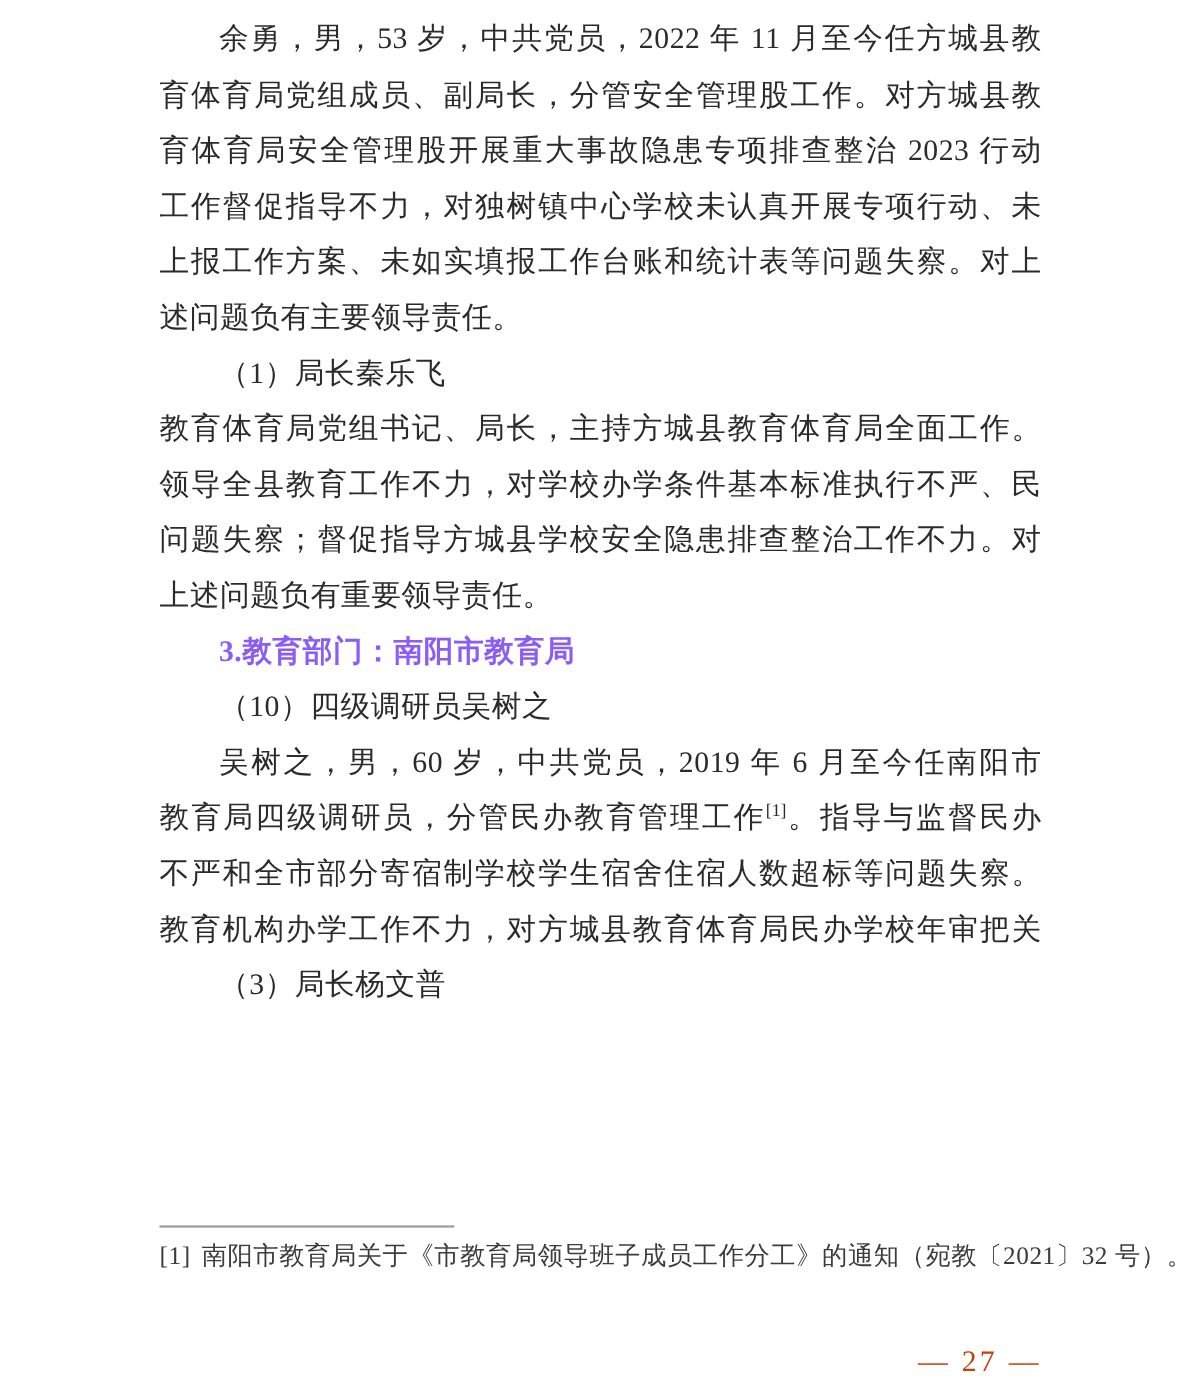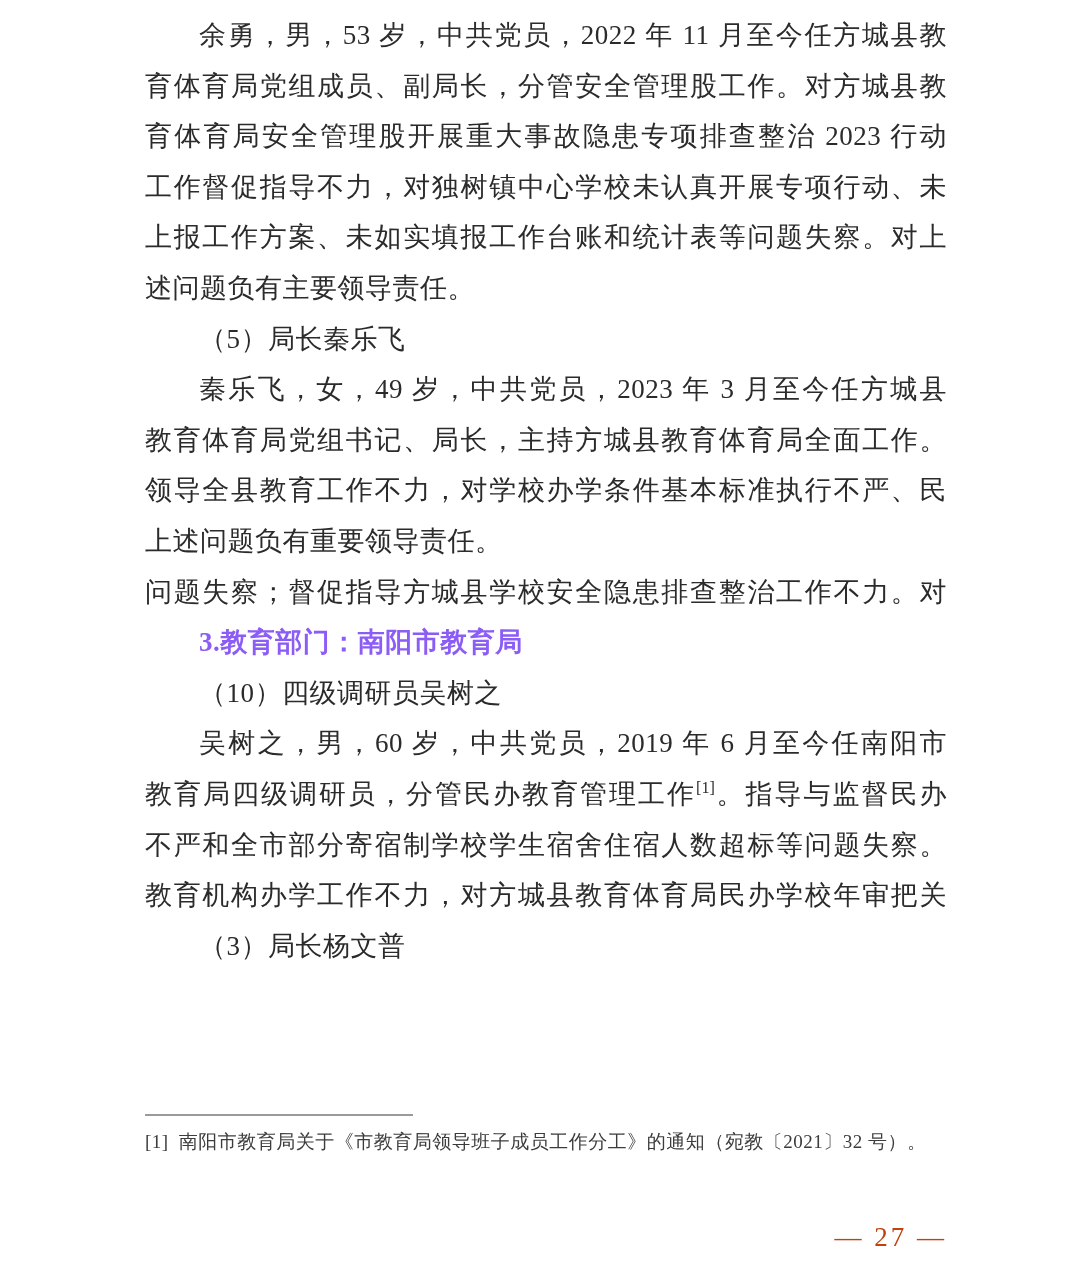--- a/index.html
+++ b/index.html
@@ -58,21 +58,21 @@
     left: 145px;
     top: 1114px;
     width: 802px;
   }
   .footnote-rule {
     width: 268px;
     border-top: 2px solid #9a9a9a;
     margin-bottom: 12px;
   }
   .footnote-line {
-    font-size: 19px;
+    font-size: 23px;
     line-height: 27px;
     color: #3c3c3c;
     letter-spacing: 0.5px;
     white-space: nowrap;
   }
   .footnote-line .marker {
     margin-right: 10px;
   }
   .page-number {
     position: absolute;
@@ -88,26 +88,25 @@
 
 <div class="page">
 
   <div class="text-block">
     <div class="line indent justify">余勇，男，53 岁，中共党员，2022 年 11 月至今任方城县教</div>
     <div class="line justify">育体育局党组成员、副局长，分管安全管理股工作。对方城县教</div>
     <div class="line justify">育体育局安全管理股开展重大事故隐患专项排查整治 2023 行动</div>
     <div class="line justify">工作督促指导不力，对独树镇中心学校未认真开展专项行动、未</div>
     <div class="line justify">上报工作方案、未如实填报工作台账和统计表等问题失察。对上</div>
     <div class="line">述问题负有主要领导责任。</div>
-    <div class="line indent">（5）局长秦乐飞</div>
-    <div class="line indent justify">秦乐飞，女，49 岁，中共党员，2023 年 3 月至今任方城县</div>
+    <div class="line indent">（1）局长秦乐飞</div>
     <div class="line justify">教育体育局党组书记、局长，主持方城县教育体育局全面工作。</div>
     <div class="line justify">领导全县教育工作不力，对学校办学条件基本标准执行不严、民</div>
+    <div class="line justify">问题失察；督促指导方城县学校安全隐患排查整治工作不力。对</div>
     <div class="line">上述问题负有重要领导责任。</div>
-    <div class="line justify">问题失察；督促指导方城县学校安全隐患排查整治工作不力。对</div>
     <div class="line indent bold">3.教育部门：南阳市教育局</div>
     <div class="line indent">（10）四级调研员吴树之</div>
     <div class="line indent justify">吴树之，男，60 岁，中共党员，2019 年 6 月至今任南阳市</div>
     <div class="line justify"><span>教育局四级调研员，分管民办教育管理工作</span><span class="sup">[1]</span><span>。指导与监督民办</span></div>
     <div class="line justify">不严和全市部分寄宿制学校学生宿舍住宿人数超标等问题失察。</div>
     <div class="line justify">教育机构办学工作不力，对方城县教育体育局民办学校年审把关</div>
     <div class="line indent">（3）局长杨文普</div>
   </div>
 
   <div class="footnote-block">

